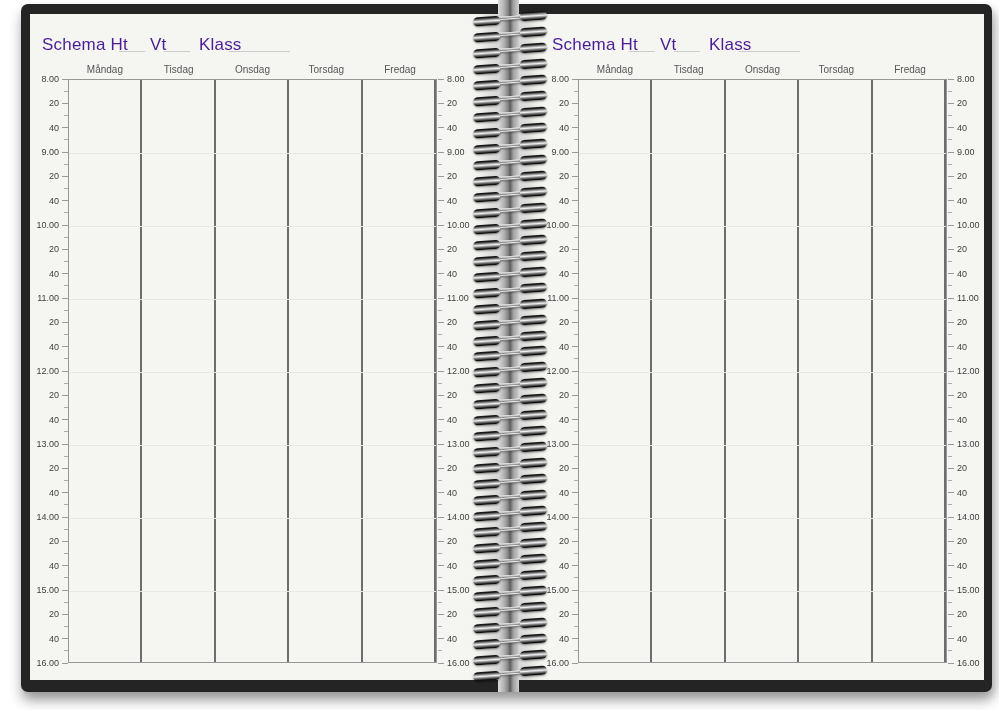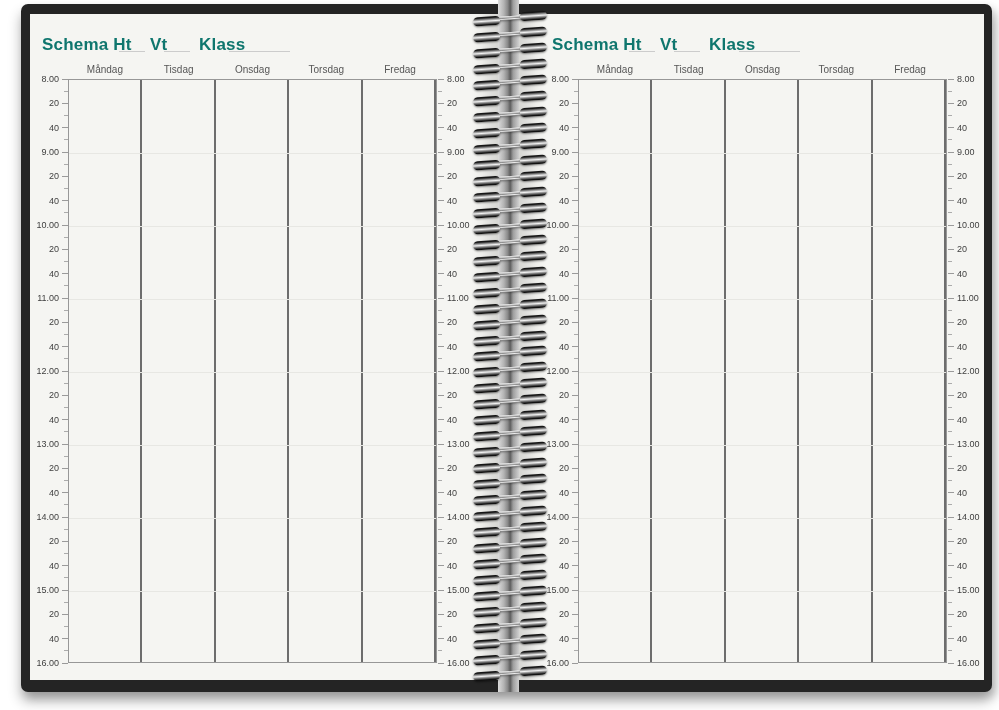--- a/index.html
+++ b/index.html
@@ -6,21 +6,21 @@
   .scene{position:relative;width:999px;height:710px;background:#fff;overflow:hidden;
          font-family:"Liberation Sans",sans-serif;}
   .cover{position:absolute;left:21px;top:4px;width:971px;height:688px;background:#242424;
          border-radius:7px;box-shadow:0 9px 13px rgba(0,0,0,.30),4px 5px 9px rgba(0,0,0,.16);z-index:1;}
   .page{position:absolute;top:14px;height:666px;background:#f5f5f2;z-index:2;}
   .page-left{left:30px;width:470px;box-shadow:inset -30px 0 18px -18px rgba(0,0,0,.14);}
   .page-right{left:518px;width:466px;box-shadow:inset 30px 0 18px -18px rgba(0,0,0,.14);}
   .content{position:absolute;left:0;top:0;width:448px;height:666px;}
   .page-right .content{left:22px;}
 
-  .head-item{position:absolute;top:21px;font-size:17px;font-weight:700;color:#0f766e;
+  .head-item{position:absolute;top:21px;font-size:17px;font-weight:400;color:#4c1d95;
              letter-spacing:.2px;white-space:nowrap;}
   .h-title{left:12px;}
   .h-vt{left:120px;}
   .h-klass{left:169px;}
   .blank{position:absolute;top:37px;height:1px;background:#ccc;}
   .b1{left:89px;width:26px;}
   .b2{left:134px;width:26px;}
   .b3{left:199px;width:61px;}
 
   .grid-zone{position:absolute;left:38px;top:65px;width:369px;height:584px;}

